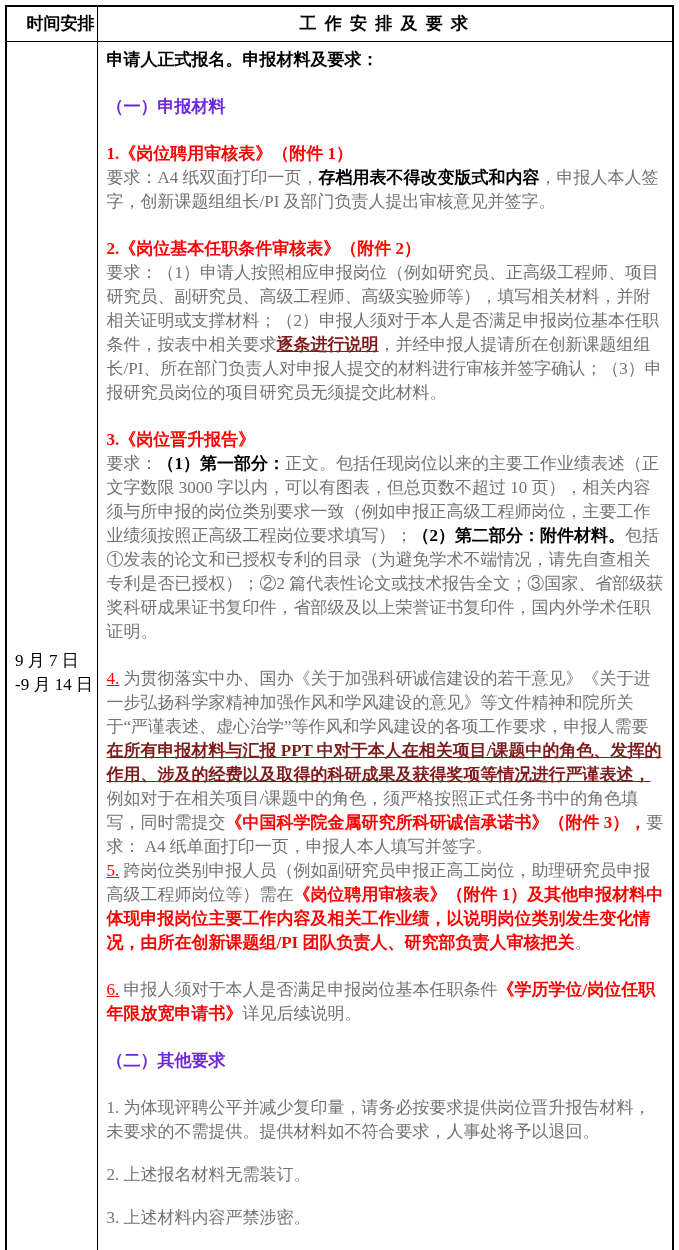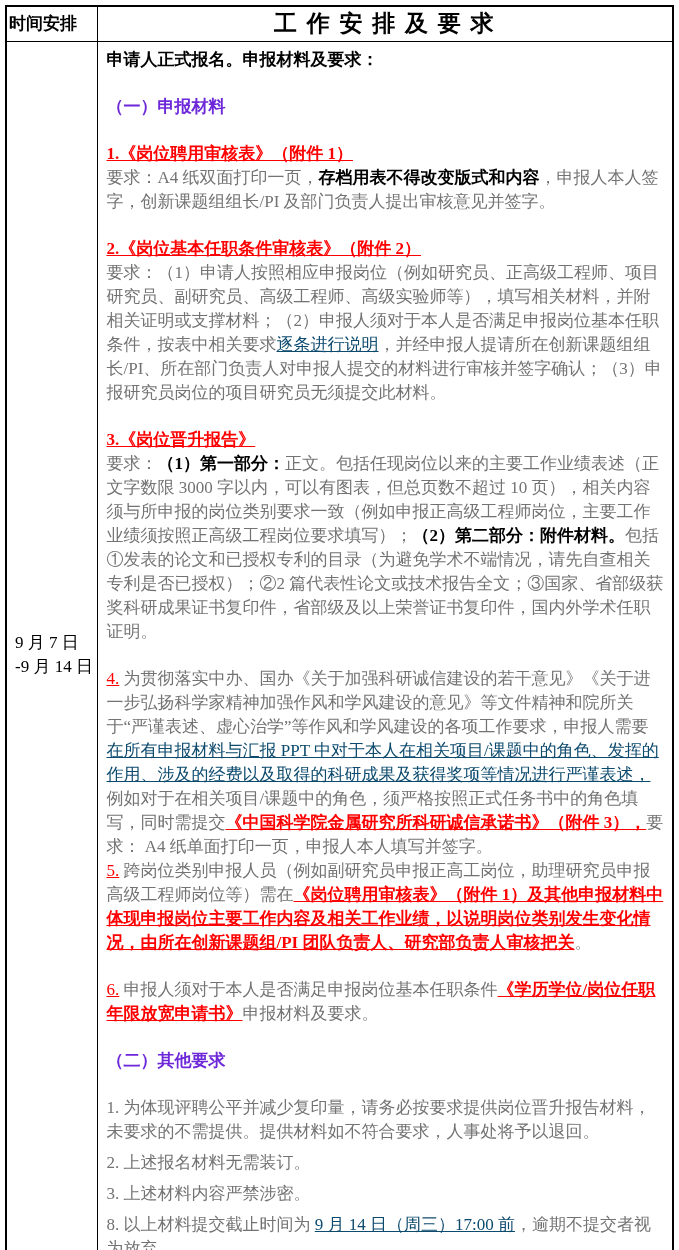--- a/index.html
+++ b/index.html
@@ -24,50 +24,50 @@
   }
   table.schedule th,
   table.schedule td{
     border:1px solid #000000;
     box-sizing:border-box;
   }
   th.th-time{
     width:91px;
     padding:5px 2px;
     font-weight:bold;
-    text-align:left;
+    text-align:right;
     font-size:17px;
   }
   th.th-work{
     padding:5px 2px;
     font-weight:bold;
     text-align:center;
     letter-spacing:2px;
-    font-size:23px;
+    font-size:17px;
   }
   td.time-cell{
     vertical-align:middle;
     text-align:left;
     padding:6px 2px 6px 8px;
   }
   td.work-cell{
     vertical-align:middle;
     padding:6px 8px 7px 9px;
     text-align:left;
   }
   .para{margin:0;}
   .para.mt{margin-top:23px;}
-  .para.mt-s{margin-top:7px;}
+  .para.mt-s{margin-top:19px;}
   
   .run-n{color:#737373;}
   .run-b{color:#000000;font-weight:bold;text-align:right;}
-  .run-bu{color:#0c4a6e;font-weight:normal;text-decoration:underline;}
+  .run-bu{color:#7f1d1d;font-weight:bold;text-decoration:underline;}
   .run-ru{color:#ff0000;text-decoration:underline;}
   .run-rb{color:#6d28d9;font-weight:bold;margin-top:44px;}
-  .run-rbu{color:#ff0000;font-weight:bold;text-decoration:underline;text-align:center;}
+  .run-rbu{color:#ff0000;font-weight:bold;text-align:center;}
 </style>
 </head>
 <body>
 
 <div class="page">
   <table class="schedule">
     <thead>
       <tr>
         <th class="th-time">时间安排</th>
         <th class="th-work">工 作 安 排 及 要 求</th>
@@ -83,21 +83,21 @@
             <p class="para"><span class="run-b">申请人正式报名。申报材料及要求：</span></p>
             <p class="para mt"><span class="run-rb">（一）申报材料</span></p>
             <p class="para mt"><span class="run-rbu">1.《岗位聘用审核表》（附件 1）</span></p>
             <p class="para"><span class="run-n">要求：A4 纸双面打印一页，</span><span class="run-b">存档用表不得改变版式和内容</span><span class="run-n">，申报人本人签字，创新课题组组长/PI 及部门负责人提出审核意见并签字。</span></p>
             <p class="para mt"><span class="run-rbu">2.《岗位基本任职条件审核表》（附件 2）</span></p>
             <p class="para"><span class="run-n">要求：（1）申请人按照相应申报岗位（例如研究员、正高级工程师、项目研究员、副研究员、高级工程师、高级实验师等），填写相关材料，并附相关证明或支撑材料；（2）申报人须对于本人是否满足申报岗位基本任职条件，按表中相关要求</span><span class="run-bu">逐条进行说明</span><span class="run-n">，并经申报人提请所在创新课题组组长/PI、所在部门负责人对申报人提交的材料进行审核并签字确认；（3）申报研究员岗位的项目研究员无须提交此材料。</span></p>
             <p class="para mt"><span class="run-rbu">3.《岗位晋升报告》</span></p>
             <p class="para"><span class="run-n">要求：</span><span class="run-b">（1）第一部分：</span><span class="run-n">正文。包括任现岗位以来的主要工作业绩表述（正文字数限 3000 字以内，可以有图表，但总页数不超过 10 页），相关内容须与所申报的岗位类别要求一致（例如申报正高级工程师岗位，主要工作业绩须按照正高级工程岗位要求填写）；</span><span class="run-b">（2）第二部分：附件材料。</span><span class="run-n">包括①发表的论文和已授权专利的目录（为避免学术不端情况，请先自查相关专利是否已授权）；②2 篇代表性论文或技术报告全文；③国家、省部级获奖科研成果证书复印件，省部级及以上荣誉证书复印件，国内外学术任职证明。</span></p>
             <p class="para mt"><span class="run-ru">4.</span><span class="run-n"> 为贯彻落实中办、国办《关于加强科研诚信建设的若干意见》《关于进一步弘扬科学家精神加强作风和学风建设的意见》等文件精神和院所关于“严谨表述、虚心治学”等作风和学风建设的各项工作要求，申报人需要</span><span class="run-bu">在所有申报材料与汇报 PPT 中对于本人在相关项目/课题中的角色、发挥的作用、涉及的经费以及取得的科研成果及获得奖项等情况进行严谨表述，</span><span class="run-n">例如对于在相关项目/课题中的角色，须严格按照正式任务书中的角色填写，同时需提交</span><span class="run-rbu">《中国科学院金属研究所科研诚信承诺书》（附件 3），</span><span class="run-n">要求： A4 纸单面打印一页，申报人本人填写并签字。</span></p>
             <p class="para"><span class="run-ru">5.</span><span class="run-n"> 跨岗位类别申报人员（例如副研究员申报正高工岗位，助理研究员申报高级工程师岗位等）需在</span><span class="run-rbu">《岗位聘用审核表》（附件 1）及其他申报材料中体现申报岗位主要工作内容及相关工作业绩，以说明岗位类别发生变化情况，由所在创新课题组/PI 团队负责人、研究部负责人审核把关</span><span class="run-n">。</span></p>
-            <p class="para mt"><span class="run-ru">6.</span><span class="run-n"> 申报人须对于本人是否满足申报岗位基本任职条件</span><span class="run-rbu">《学历学位/岗位任职年限放宽申请书》</span><span class="run-n">申报材料及要求。</span></p>
+            <p class="para mt"><span class="run-ru">6.</span><span class="run-n"> 申报人须对于本人是否满足申报岗位基本任职条件</span><span class="run-rbu">《学历学位/岗位任职年限放宽申请书》</span><span class="run-n">详见后续说明。</span></p>
             <p class="para mt"><span class="run-rb">（二）其他要求</span></p>
             <p class="para mt"><span class="run-n">1. 为体现评聘公平并减少复印量，请务必按要求提供岗位晋升报告材料，未要求的不需提供。提供材料如不符合要求，人事处将予以退回。</span></p>
             <p class="para mt-s"><span class="run-n">2. 上述报名材料无需装订。</span></p>
             <p class="para mt-s"><span class="run-n">3. 上述材料内容严禁涉密。</span></p>
             <p class="para mt-s"><span class="run-n">8. 以上材料提交截止时间为 </span><span class="run-bu">9 月 14 日（周三）17:00 前</span><span class="run-n">，逾期不提交者视为放弃。</span></p>
           </td>
         </tr>
       </tbody>
   </table>
 </div>

